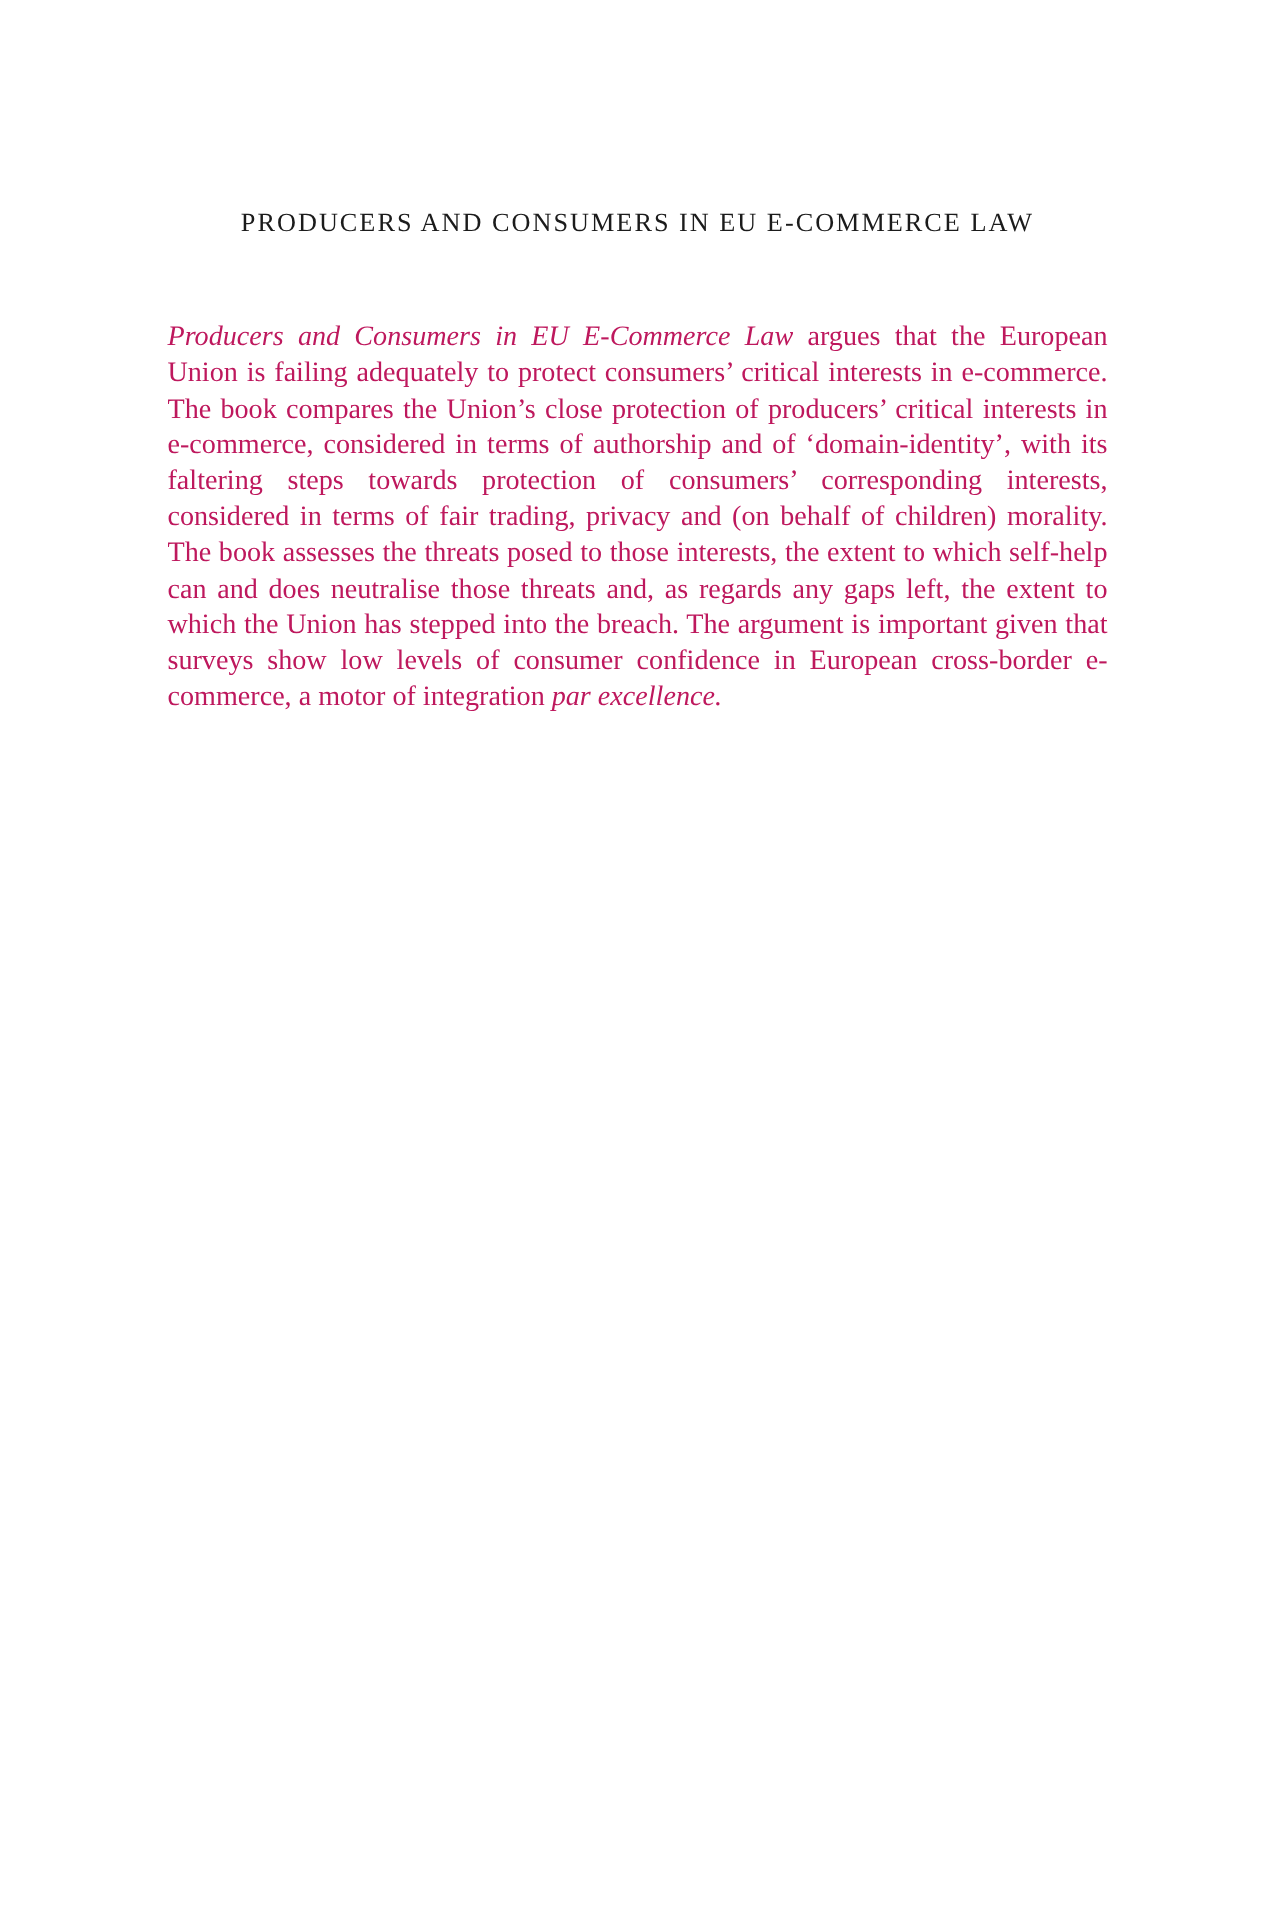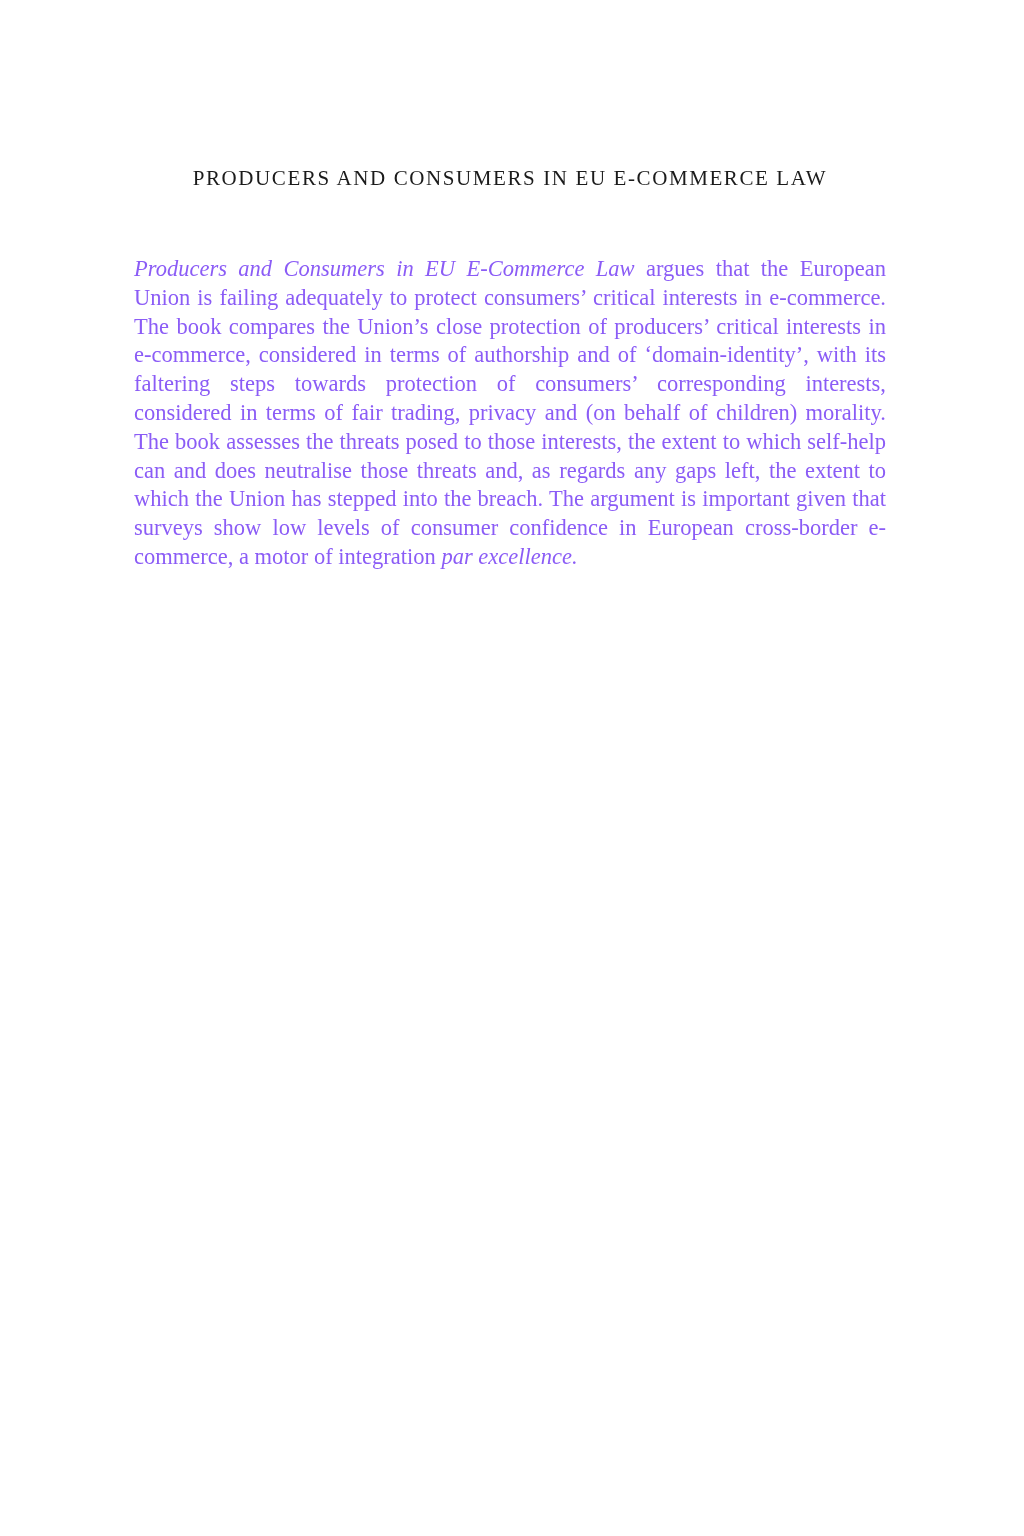--- a/index.html
+++ b/index.html
@@ -29,21 +29,21 @@
     letter-spacing: 1.6px;
     text-align: center;
     white-space: nowrap;
     color: #1b1b1b;
   }
   .abstract {
     margin: 64px 0 0 0;
     font-size: 22.5px;
     line-height: 28.8px;
     text-align: justify;
-    color: #8b5cf6;
+    color: #be185d;
   }
   .it {
     font-style: italic;
   }
 </style>
 </head>
 <body>
 
 <main class="page">
   <h1 class="page-title">PRODUCERS AND CONSUMERS IN EU E-COMMERCE LAW</h1>

